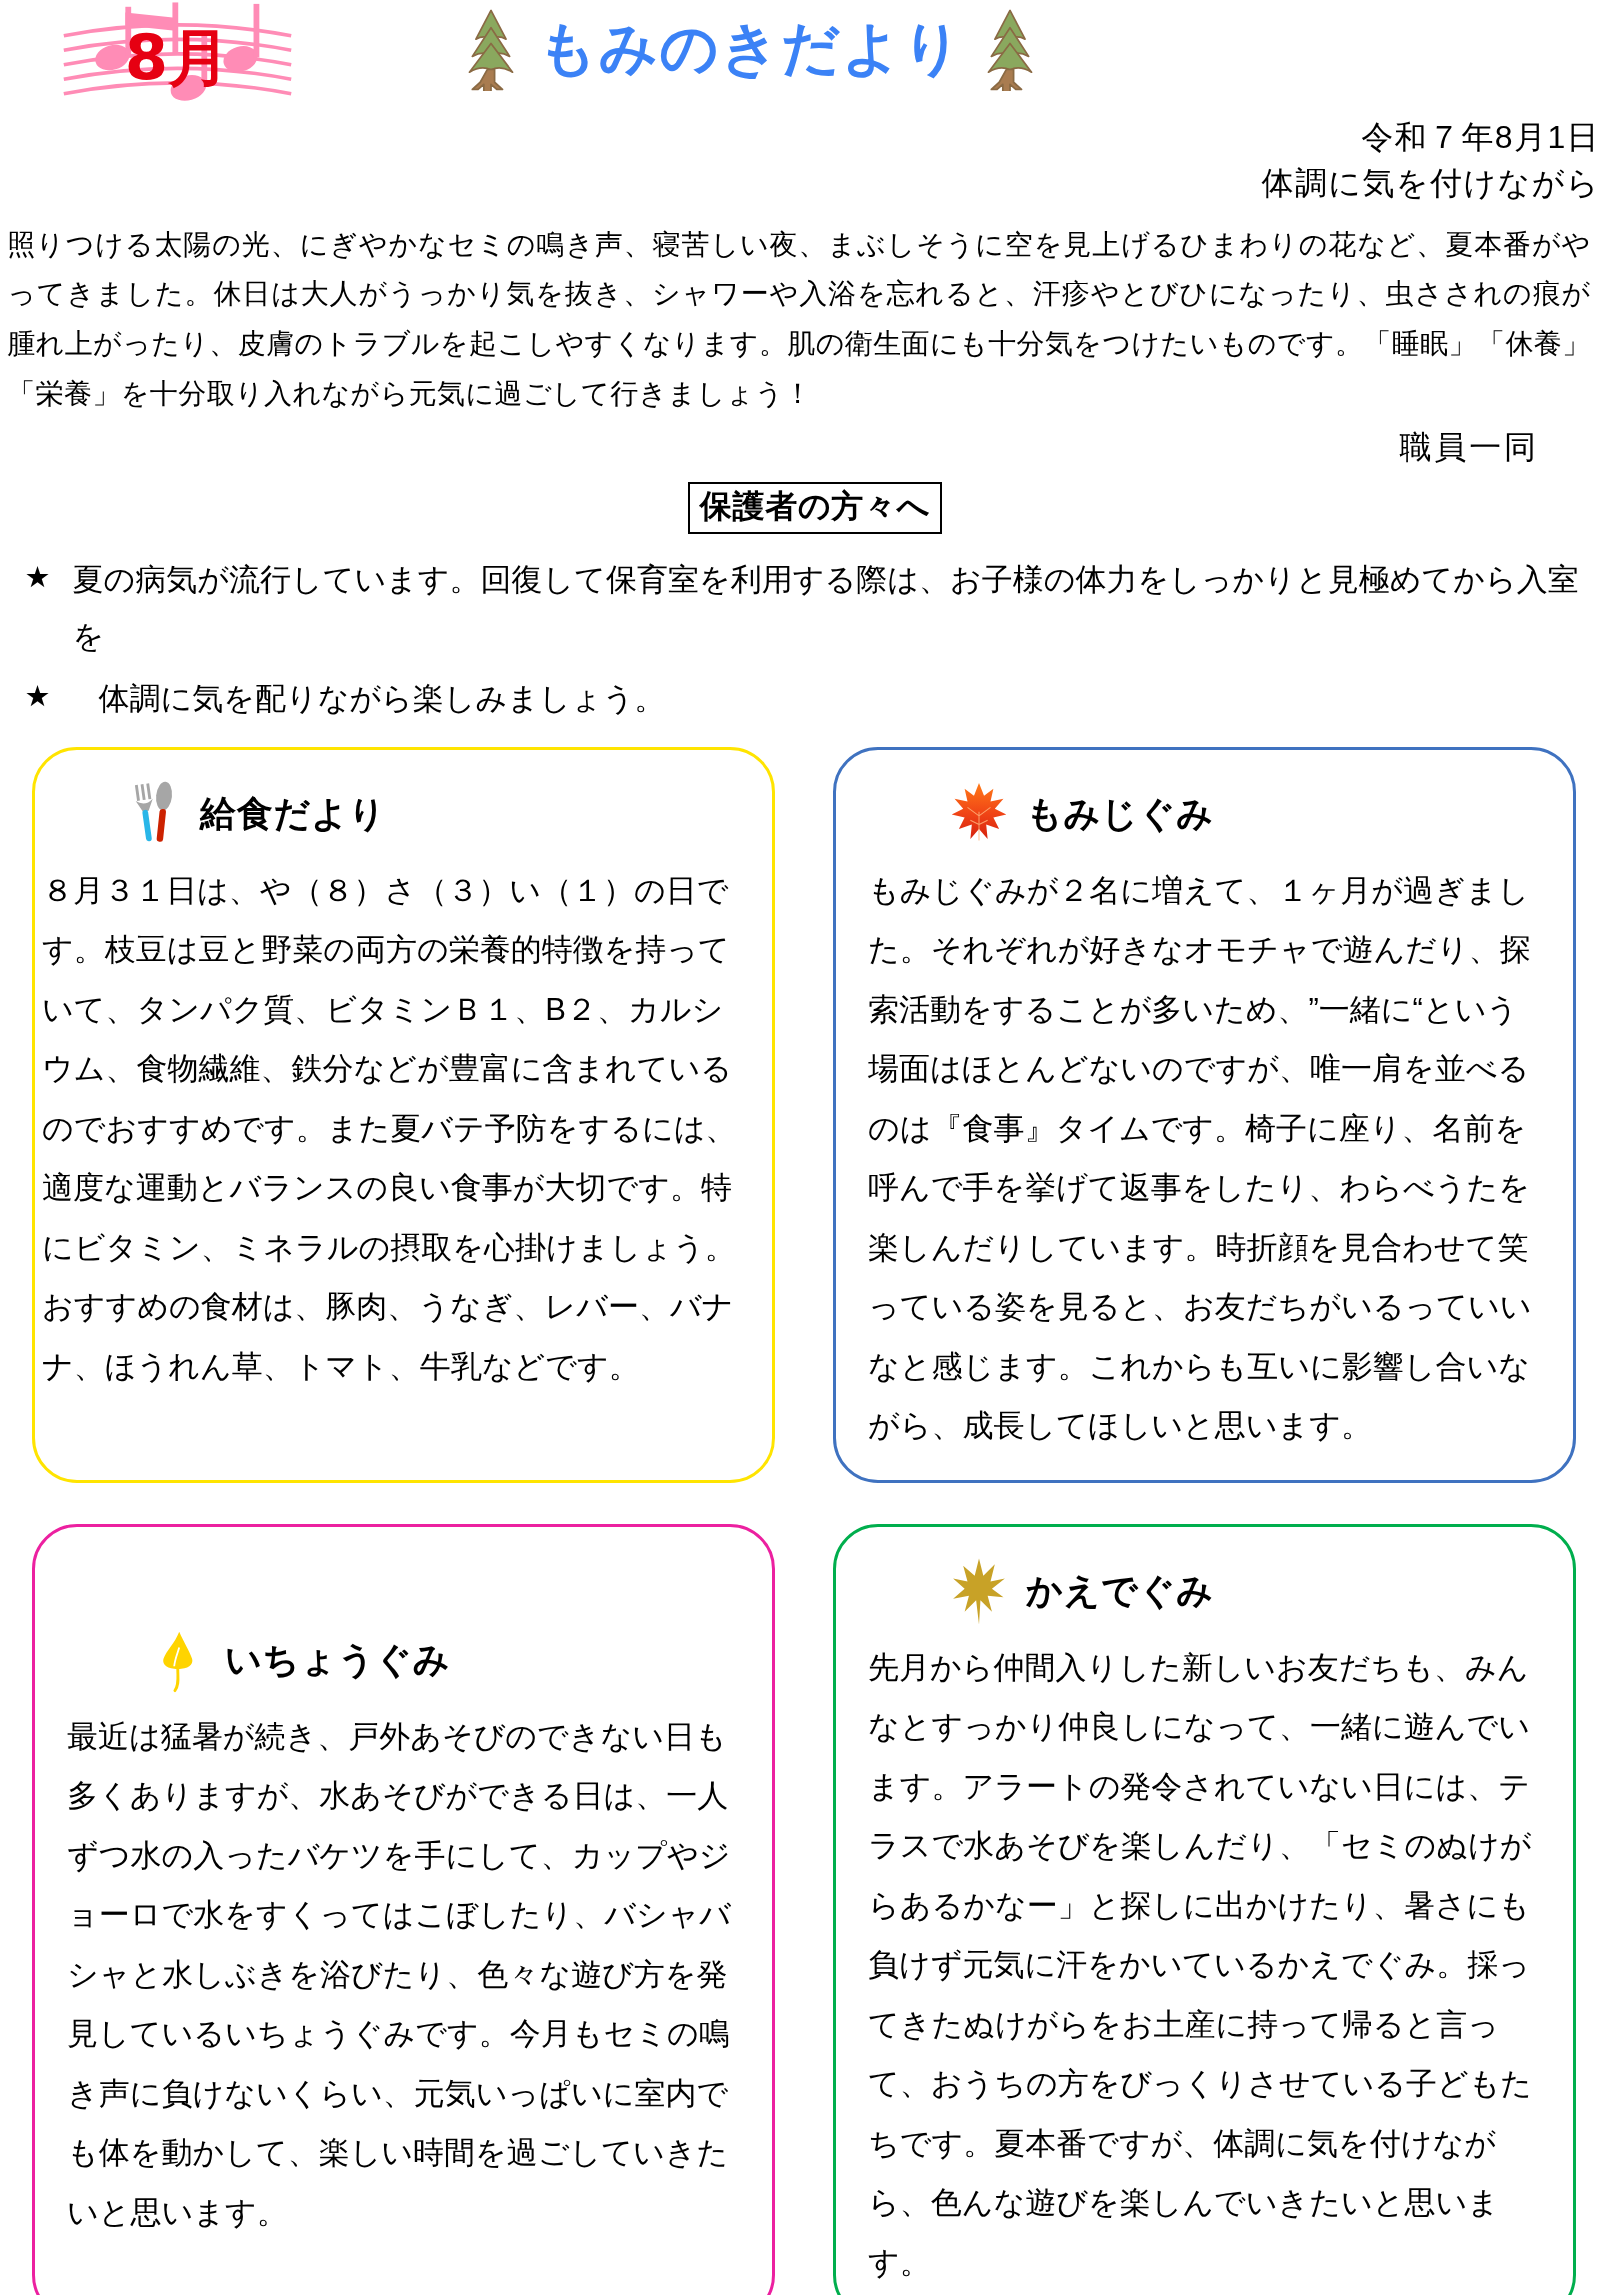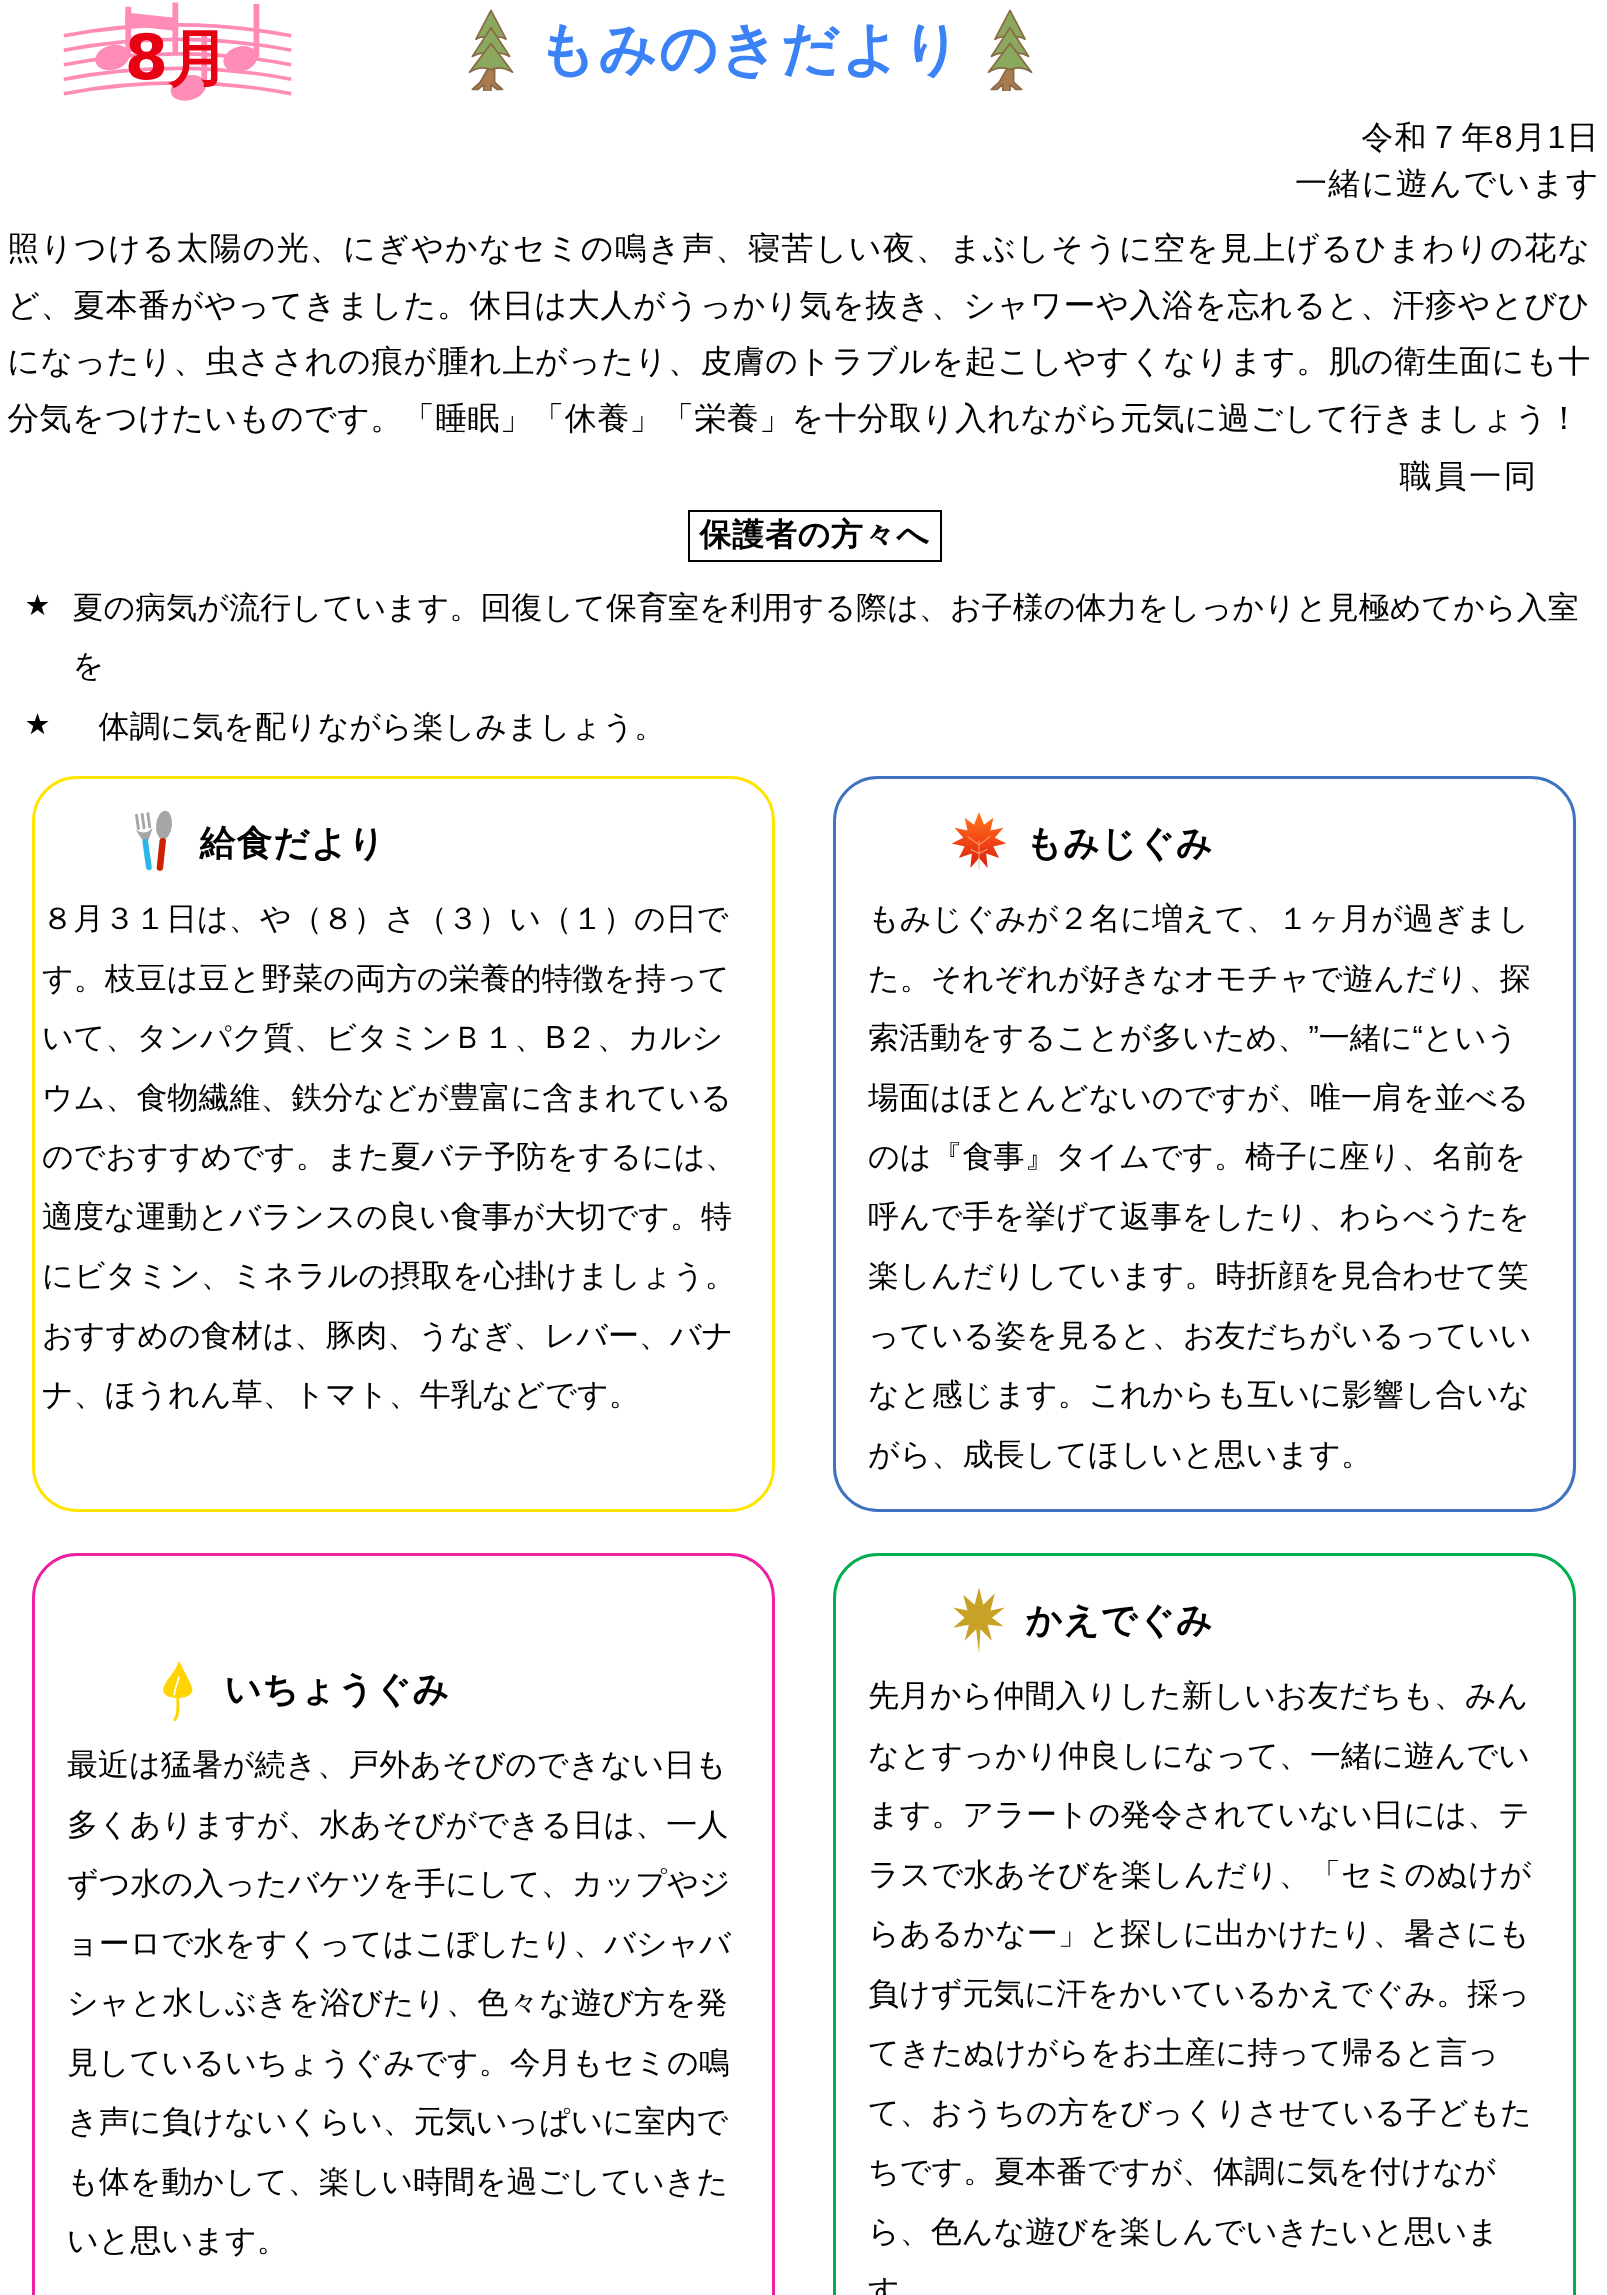--- a/index.html
+++ b/index.html
@@ -55,21 +55,21 @@
     padding-right: 8px;
     margin-top: 5.8px;
     font-size: 32px;
     line-height: 1.45;
     letter-spacing: 1.4px;
   }
 
   
   .intro {
     margin: 13px 17.4px 0 7.2px;
-    font-size: 32px;
+    font-size: 28px;
     line-height: 1.78;
     letter-spacing: 0.4px;
     text-align: justify;
   }
   .intro p { margin: 0; }
   .signature {
     text-align: right;
     padding-right: 69px;
     margin-top: 7.2px;
     font-size: 32px;
@@ -212,21 +212,21 @@
         <path d="M39 30 L13 70 Q27 62 39 68 Q51 62 65 70 Z" fill="#8aa85e"></path>
         <path d="M39 52 L9 92 Q26 82 39 89 Q52 82 69 92 Z" fill="#8aa85e"></path>
         <path d="M34 88 h10 v18 l11 10 h-8 l-8 -7 v13 h-10 v-13 l-8 7 h-8 l11 -10 z" fill="#a97c50"></path>
       </g>
     </svg>
   </div>
 </div>
 
 <div class="date-lines">
   <div>令和７年8月1日</div>
-  <div>一緒に遊んでいます</div>
+  <div>体調に気を付けながら</div>
 </div>
 
 <div class="intro">
   <p>照りつける太陽の光、にぎやかなセミの鳴き声、寝苦しい夜、まぶしそうに空を見上げるひまわりの花など、夏本番がやってきました。休日は大人がうっかり気を抜き、シャワーや入浴を忘れると、汗疹やとびひになったり、虫さされの痕が腫れ上がったり、皮膚のトラブルを起こしやすくなります。肌の衛生面にも十分気をつけたいものです。「睡眠」「休養」「栄養」を十分取り入れながら元気に過ごして行きましょう！</p>
 </div>
 <div class="signature">職員一同</div>
 
 <div class="notice-head-wrap">
   <span class="notice-head">保護者の方々へ</span>
 </div>

